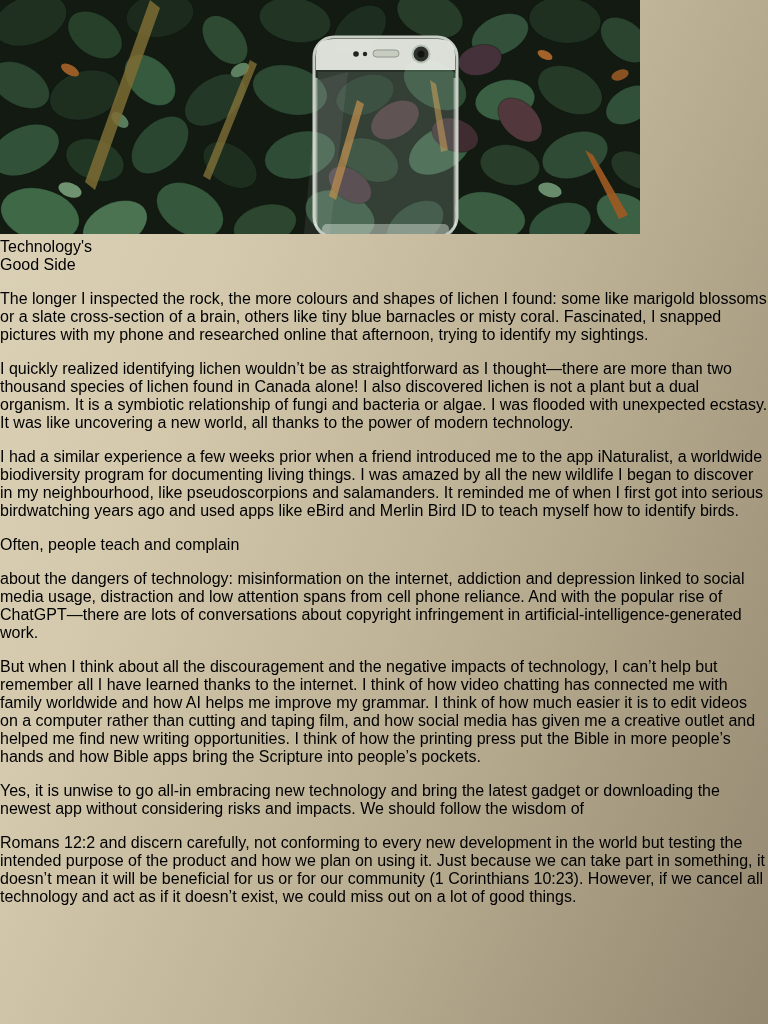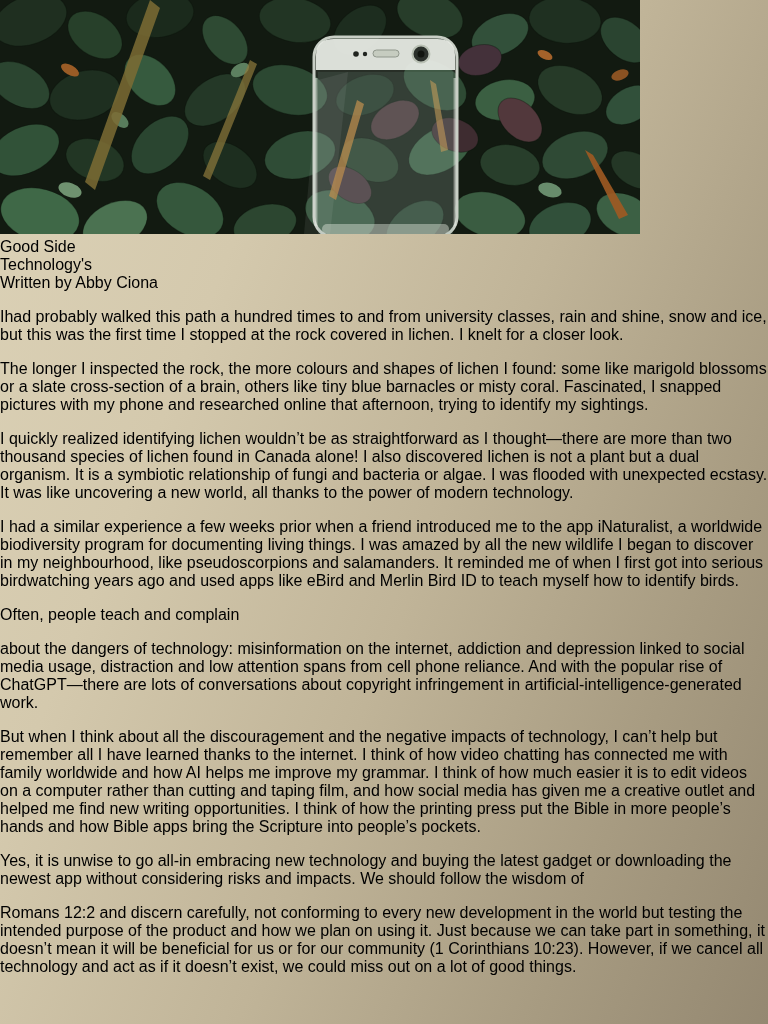--- a/index.html
+++ b/index.html
@@ -141,40 +141,38 @@
         <rect x="373" y="50" width="26" height="7" rx="3.5" fill="#c6ccc0" stroke="#90978c" stroke-width="1"></rect>
         <circle cx="421" cy="54" r="8.5" fill="#2b302b" stroke="#b9c0b4" stroke-width="2"></circle>
         <circle cx="421" cy="54" r="3.5" fill="#11140f"></circle>
         <rect x="315" y="78" width="2.5" height="148" fill="rgba(230,235,228,0.5)"></rect>
         <rect x="453.5" y="78" width="2.5" height="148" fill="rgba(230,235,228,0.5)"></rect>
         <rect x="322" y="224" width="127" height="10" rx="5" fill="rgba(222,228,218,0.45)"></rect>
       </g>
     </svg>
     <div class="hero-vignette"></div>
     <div class="hero-title">
+      <div>Technology's</div>
       <div>Good Side</div>
-      <div>Technology's</div>
     </div>
   </div>
 
-  <div class="byline">Written by Abby Ciona</div>
 
   <div class="col col1">
-    <p><span class="dropcap">I</span><span>had probably walked this path a hundred times to and from university classes, rain and shine, snow and ice, but this was the first time I stopped at the rock covered in lichen. I knelt for a closer look.</span></p>
     <p>The longer I inspected the rock, the more colours and shapes of lichen I found: some like marigold blossoms or a slate cross-section of a brain, others like tiny blue barnacles or misty coral. Fascinated, I snapped pictures with my phone and researched online that afternoon, trying to identify my sightings.</p>
     <p>I quickly realized identifying lichen wouldn’t be as straightforward as I thought—there are more than two thousand species of lichen found in Canada alone! I also discovered lichen is not a plant but a dual organism. It is a symbiotic relationship of fungi and bacteria or algae. I was flooded with unexpected ecstasy. It was like uncovering a new world, all thanks to the power of modern technology.</p>
     <p>I had a similar experience a few weeks prior when a friend introduced me to the app iNaturalist, a worldwide biodiversity program for documenting living things. I was amazed by all the new wildlife I began to discover in my neighbourhood, like pseudoscorpions and salamanders. It reminded me of when I first got into serious birdwatching years ago and used apps like eBird and Merlin Bird ID to teach myself how to identify birds.</p>
     <p>Often, people teach and complain</p>
   </div>
 
   <div class="col col2">
     <p>about the dangers of technology: misinformation on the internet, addiction and depression linked to social media usage, distraction and low attention spans from cell phone reliance. And with the popular rise of ChatGPT—there are lots of conversations about copyright infringement in artificial-intelligence-generated work.</p>
     <div class="spacer-r"></div>
     <p>But when I think about all the discouragement and the negative impacts of technology, I can’t help but remember all I have learned thanks to the internet. I think of how video chatting has connected me with family worldwide and how AI helps me improve my grammar. I think of how much easier it is to edit videos on a computer rather than cutting and taping film, and how social media has given me a creative outlet and helped me find new writing opportunities. I think of how the printing press put the Bible in more people’s hands and how Bible apps bring the Scripture into people’s pockets.</p>
-    <p>Yes, it is unwise to go all-in embracing new technology and buying the latest gadget or downloading the newest app without considering risks and impacts. We should follow the wisdom of</p>
+    <p>Yes, it is unwise to go all-in embracing new technology and bring the latest gadget or downloading the newest app without considering risks and impacts. We should follow the wisdom of</p>
   </div>
 
   <div class="col col3">
     <div class="spacer-l"></div>
     <p>Romans 12:2 and discern carefully, not conforming to every new development in the world but testing the intended purpose of the product and how we plan on using it. Just because we can take part in something, it doesn’t mean it will be beneficial for us or for our community (1 Corinthians 10:23). However, if we cancel all technology and act as if it doesn’t exist, we could miss out on a lot of good things.</p>
 
   </div>
 
 </div>
 

